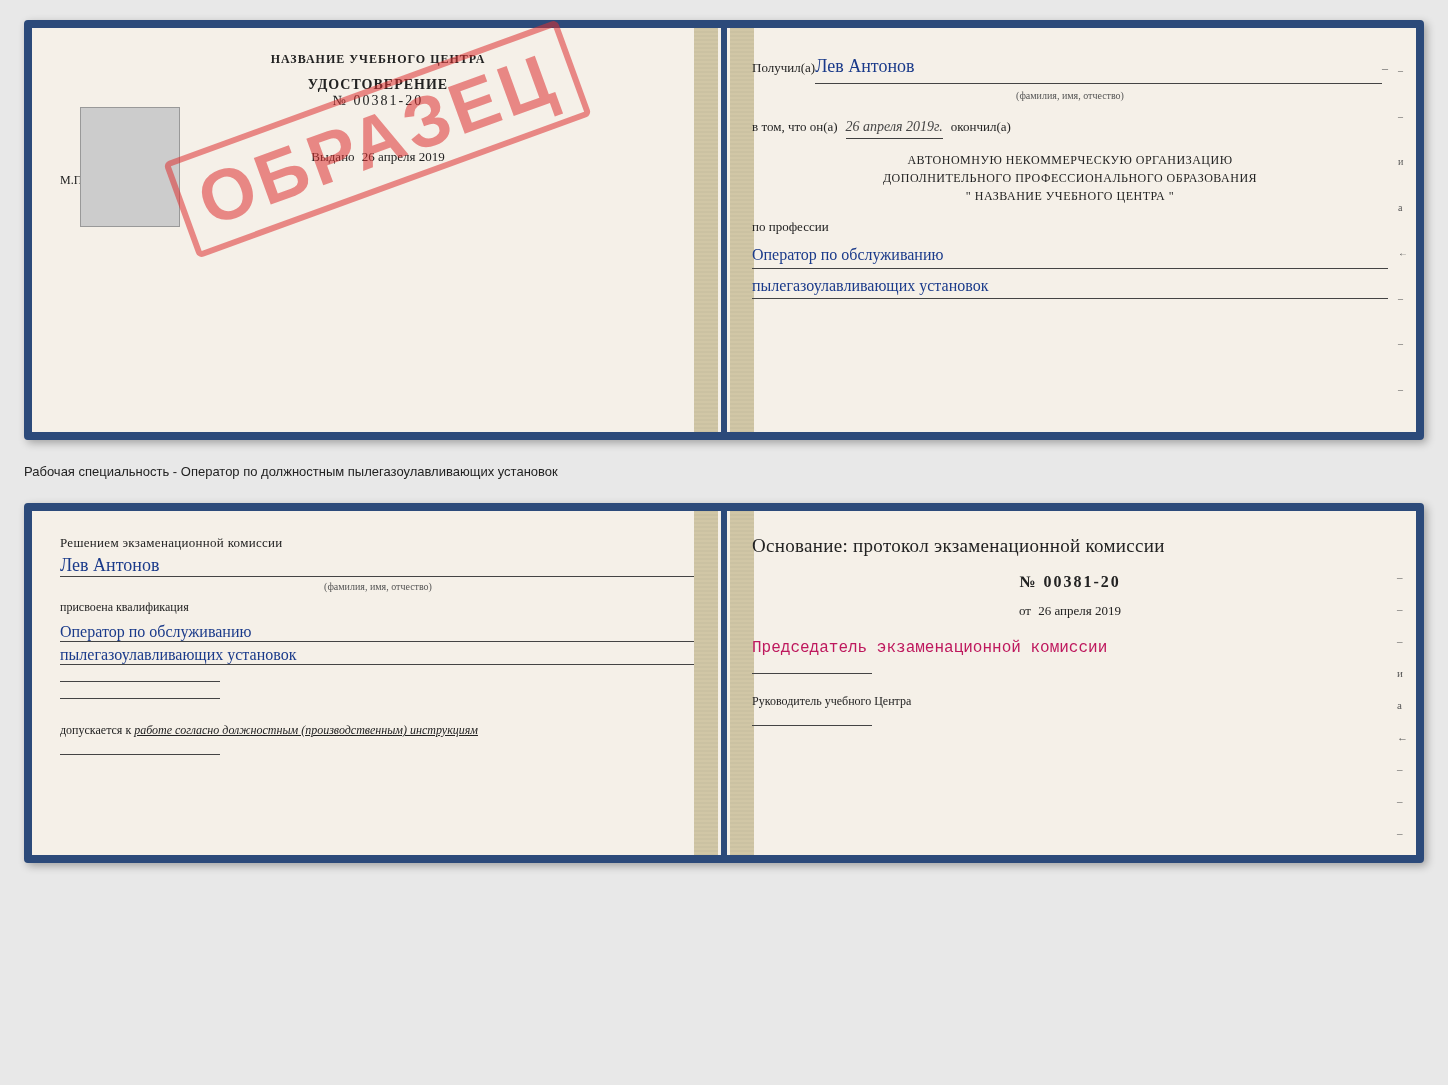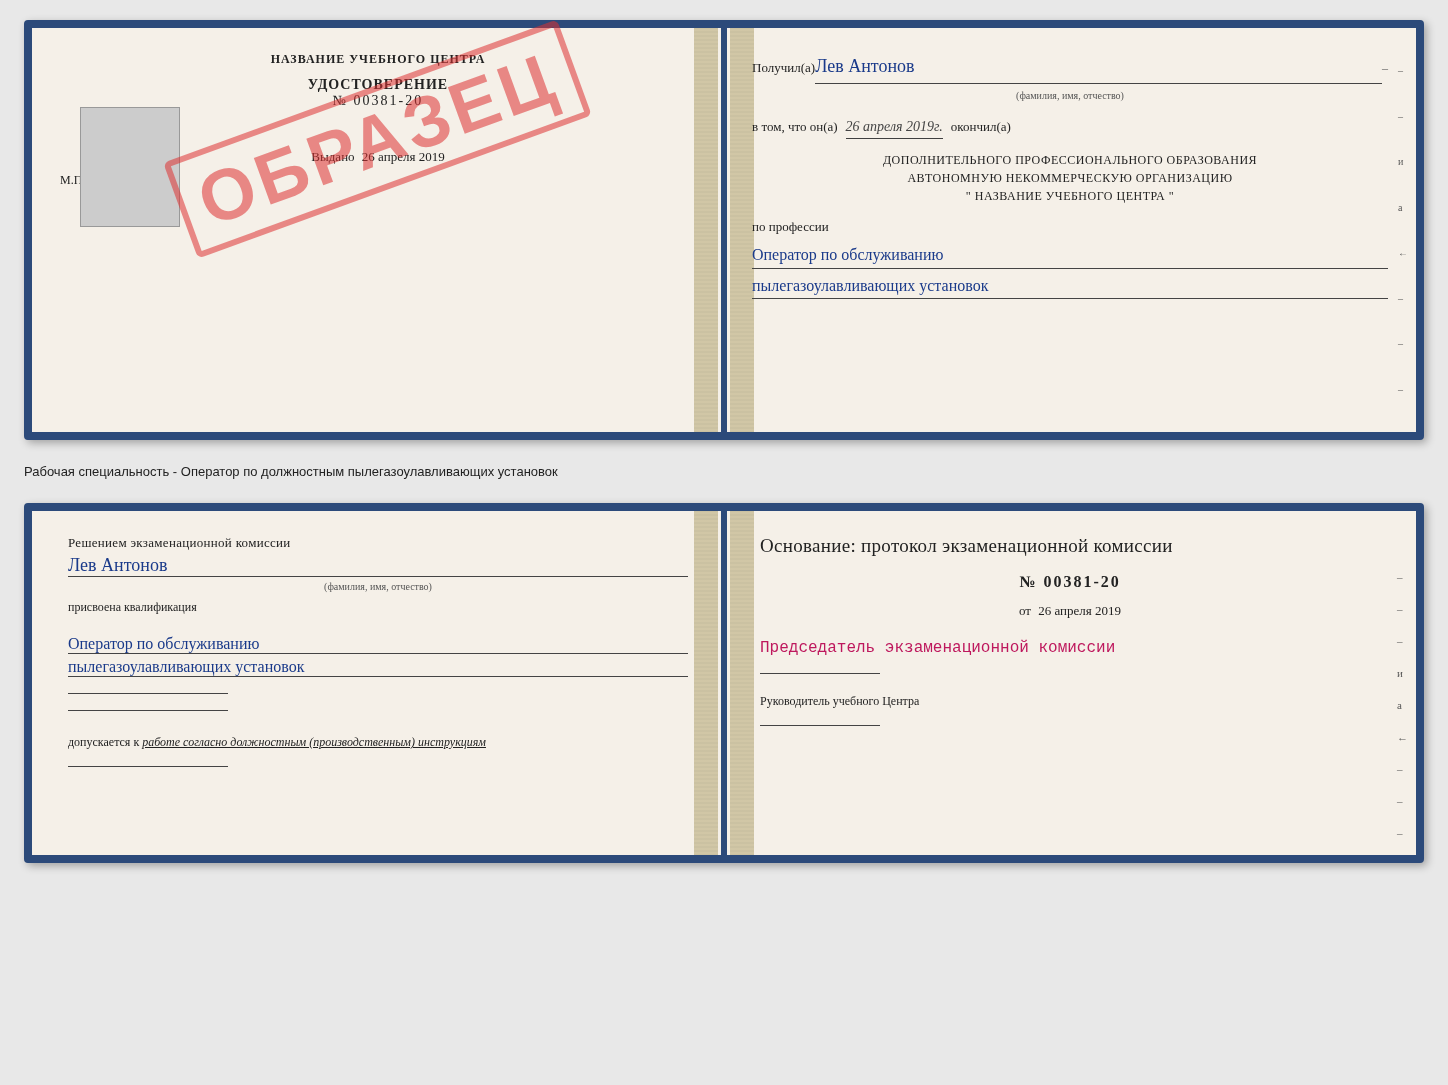--- a/index.html
+++ b/index.html
@@ -299,21 +299,21 @@
       bottom: 0;
       left: 50%;
       width: 6px;
       background: #2c4a7a;
       transform: translateX(-50%);
       z-index: 10;
     }
 
     .bottom-left, .bottom-right {
       flex: 1;
-      padding: 24px 36px;
+      padding: 24px 28px;
       position: relative;
     }
 
     .bottom-left::after {
       content: '';
       position: absolute;
       right: -30px;
       top: 0;
       bottom: 0;
       width: 24px;
@@ -360,21 +360,21 @@
       font-size: 10px;
       color: #555;
       text-align: center;
       display: block;
       margin-bottom: 8px;
     }
 
     .prisvoyena {
       font-size: 12px;
       color: #222;
-      margin: 8px 0 20px 0;
+      margin: 8px 0 8px 0;
     }
 
     .qual-handwritten {
       font-family: 'Segoe Script', 'Brush Script MT', cursive;
       font-size: 16px;
       color: #1a3a8a;
       border-bottom: 1px solid #444;
       display: block;
       margin-bottom: 4px;
     }
@@ -497,22 +497,22 @@
         </div>
         <div class="fio-label">(фамилия, имя, отчество)</div>
 
         <div class="vtom-line">
           <span>в том, что он(а)</span>
           <span class="date-handwritten">26 апреля 2019г.</span>
           <span class="okoncil-text">окончил(а)</span>
         </div>
 
         <div class="org-block">
+          <div>АВТОНОМНУЮ НЕКОММЕРЧЕСКУЮ ОРГАНИЗАЦИЮ</div>
           <div>ДОПОЛНИТЕЛЬНОГО ПРОФЕССИОНАЛЬНОГО ОБРАЗОВАНИЯ</div>
-          <div>АВТОНОМНУЮ НЕКОММЕРЧЕСКУЮ ОРГАНИЗАЦИЮ</div>
           <div>"  НАЗВАНИЕ УЧЕБНОГО ЦЕНТРА  "</div>
         </div>
 
         <div class="po-professii">по профессии</div>
         <span class="profession-handwritten">Оператор по обслуживанию</span>
         <span class="profession-line2">пылегазоулавливающих установок</span>
       </div>
 
       <div class="side-dashes">
         <span class="side-dash">–</span>

